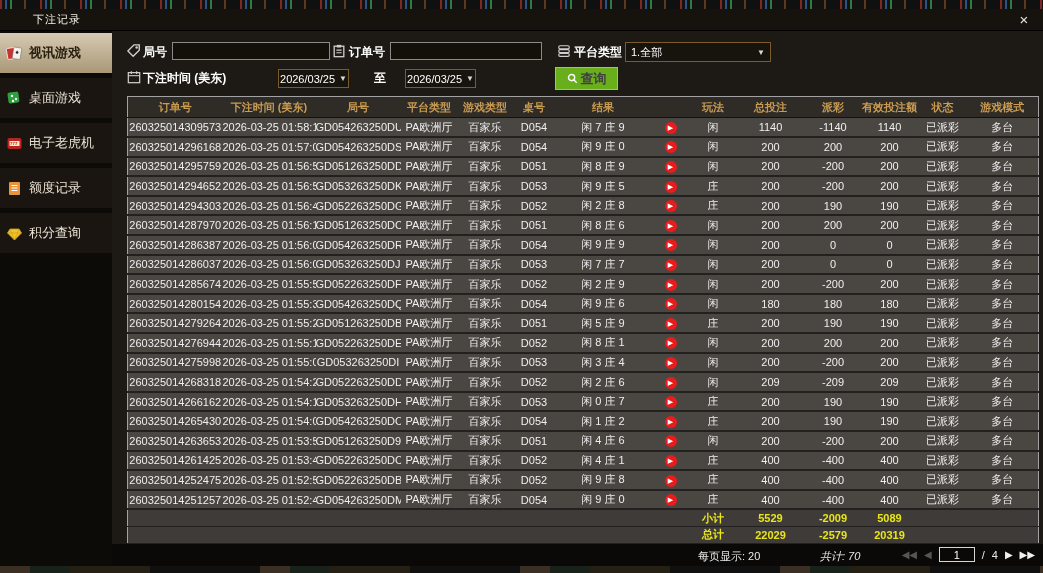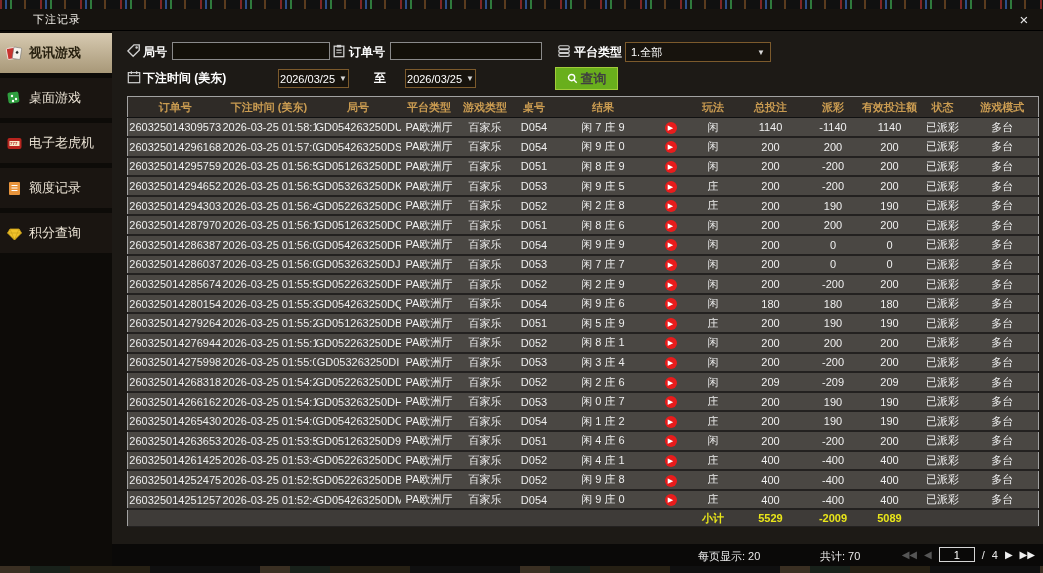--- a/index.html
+++ b/index.html
@@ -45,21 +45,21 @@
   #bet-table th { background:#2f2b27; color:#c99b51; font-size:11px; font-weight:bold; height:21px; border-bottom:1px solid #111; }
   #bet-table td { background:#4a4743; color:#efefef; font-size:11px; text-align:center; height:19.6px; border-bottom:2px solid #232120; white-space:nowrap; overflow:hidden; }
   #bet-table tr.sum td { background:#3e3b38; color:#e9e619; font-weight:bold; height:17px; border-bottom:1px solid #232120; }
   td.pay-pos { color:#e04038; } td.pay-neg { color:#46e23c; } td.pay-zero { color:#efefef; }
   td.status  { color:#46e23c; }
   .play-icon { display:inline-block; width:12px; height:12px; background:#e81c1c; border-radius:50%; color:#fff; font-size:7px; line-height:12px; text-align:center; vertical-align:middle; cursor:pointer; }
 
   
   #bottombar { position:absolute; left:0; top:513px; width:931px; height:23px; background:#0a0908; color:#e8e8e8; font-size:11px; }
   #bottombar .per-page { position:absolute; left:586px; top:5px; }
-  #bottombar .total-count { position:absolute; left:708px; top:5px; }
+  #bottombar .total-count { position:absolute; left:708px; top:5px;font-style:italic; }
   #pager { position:absolute; right:8px; top:3px; display:flex; align-items:center; gap:7px; }
   .pg-arrow { font-size:10px; cursor:pointer; color:#f0f0f0; }
   .pg-arrow.disabled { color:#555; }
   #page-input { width:36px; height:15px; background:transparent; border:1px solid #d5d5d5; color:#fff; font-size:11px; text-align:center; }
 </style>
 </head>
 <body>
 
 <div id="bg-top" class="bg-strip"></div>
 
@@ -520,20 +520,28 @@
       </tbody>
     <tbody>
       <tr class="sum">
         <td colspan="8"></td>
         <td>小计</td>
         <td>5529</td>
         <td>-2009</td>
         <td>5089</td>
         <td colspan="2"></td>
       </tr>
+      <tr class="sum">
+        <td colspan="8"></td>
+        <td>总计</td>
+        <td>22029</td>
+        <td>-2579</td>
+        <td>20319</td>
+        <td colspan="2"></td>
+      </tr>
     </tbody>
   </table>
 
   <div id="bottombar">
     <span class="per-page">每页显示: 20</span>
     <span class="total-count">共计: 70</span>
     <div id="pager">
       <span class="pg-arrow disabled">◀◀</span>
       <span class="pg-arrow disabled">◀</span>
       <input id="page-input" value="1" style="">

